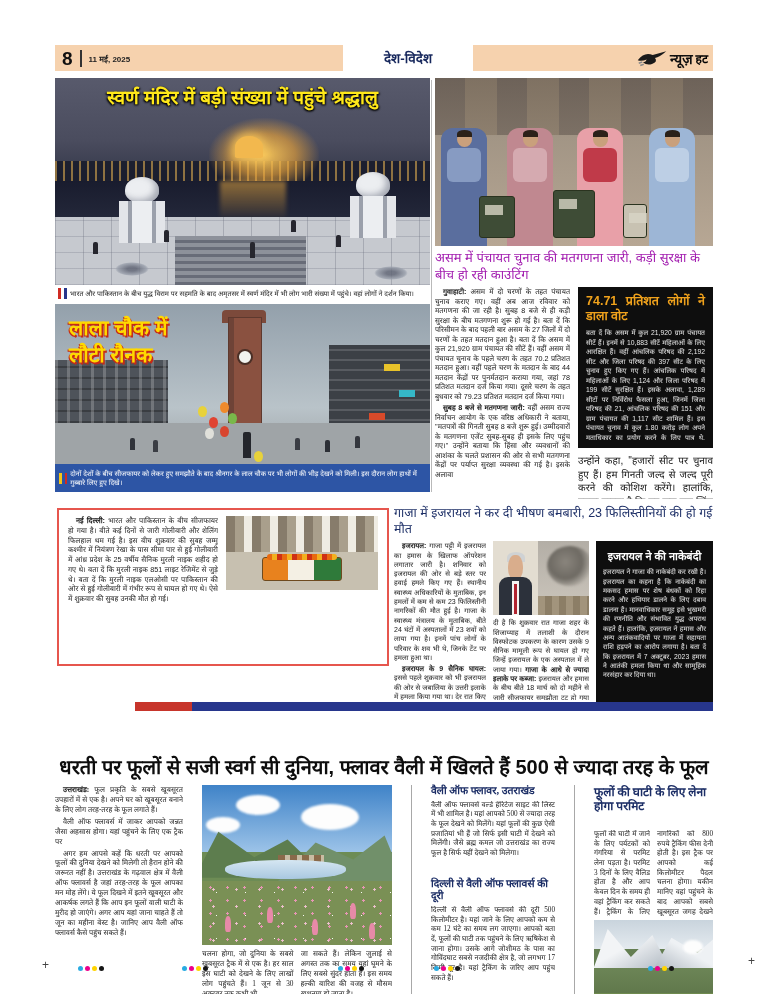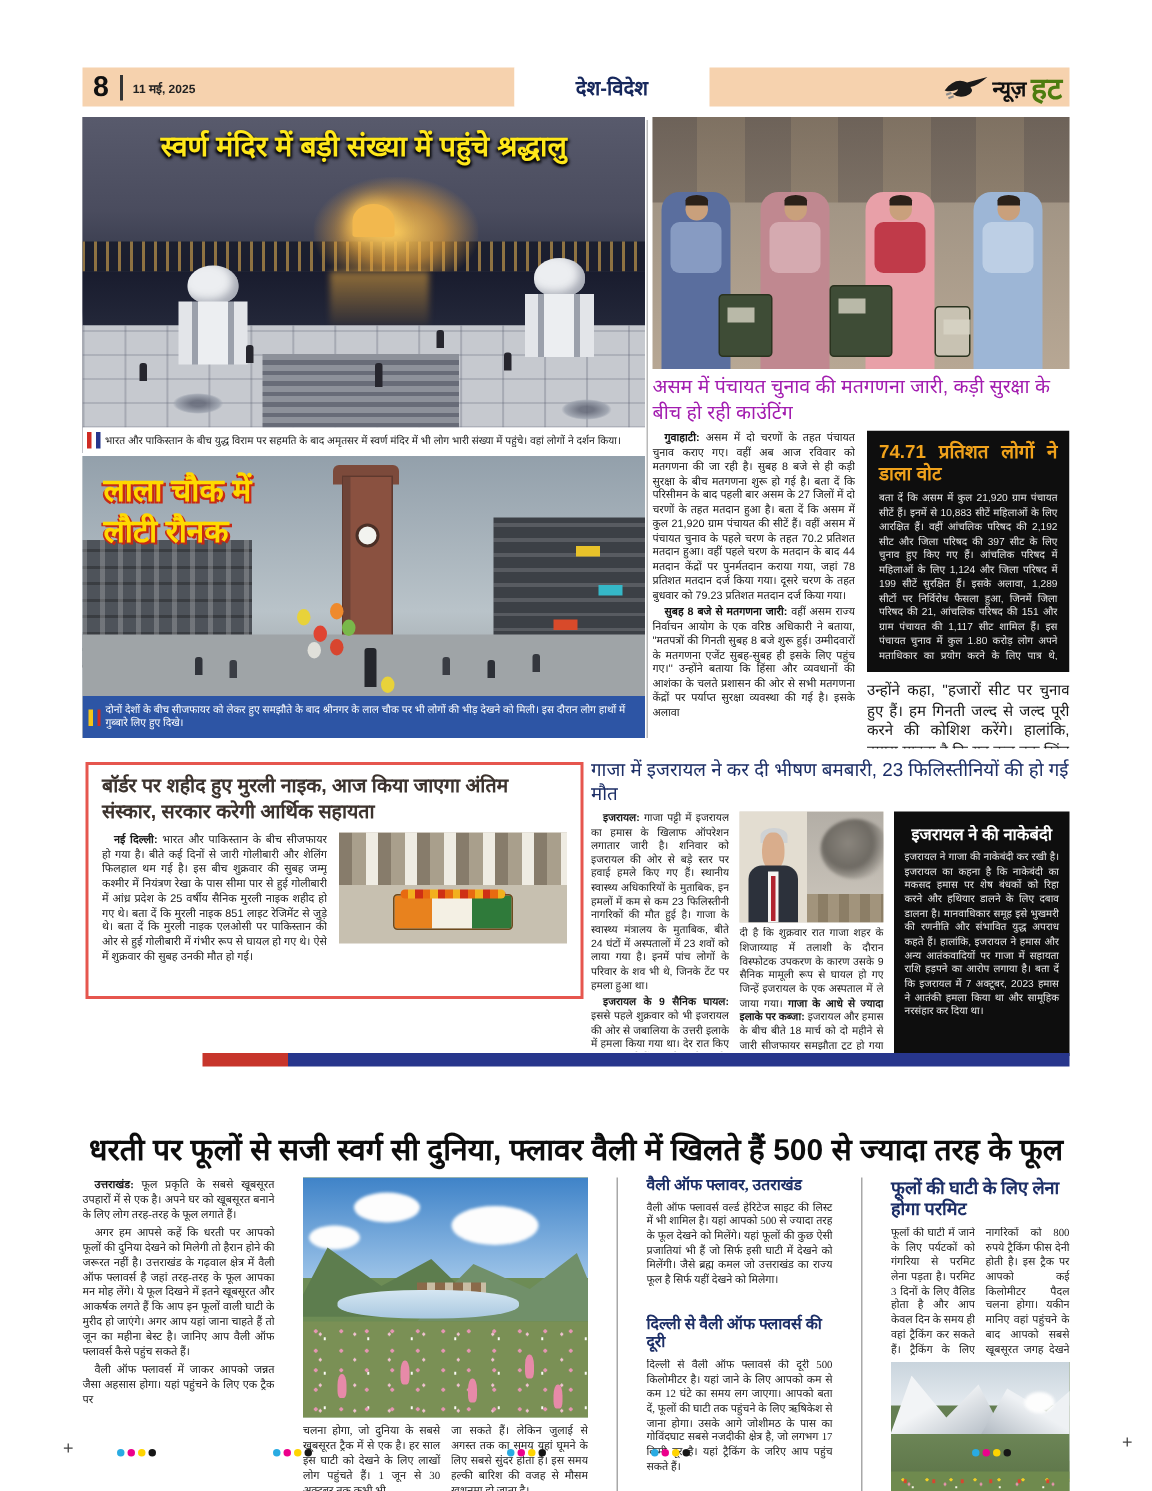--- a/index.html
+++ b/index.html
@@ -13,21 +13,21 @@
   .header { position:absolute; left:55px; top:45px; width:658px; height:26px; display:flex; }
   .h-left { width:288px; background:#f6d2ae; display:flex; align-items:center; padding:0 7px; }
   .page-num { font-size:19px; font-weight:bold; color:#101010; line-height:1; }
   .h-div { width:2px; height:17px; background:#333; margin:0 7px; }
   .h-date { font-size:8px; font-weight:bold; color:#222; }
   .h-mid { width:130px; background:#fff; display:flex; align-items:center; justify-content:center; }
   .section { font-size:13.5px; font-weight:bold; color:#16275c; }
   .h-right { flex:1; background:#f6d2ae; display:flex; align-items:center; justify-content:flex-end; padding-right:5px; gap:3px; }
   .bird { width:30px; height:20px; }
   .brand-black { font-size:14px; font-weight:bold; color:#101010; }
-  .brand-red { font-size:20px; font-weight:bold; color:#4d7c0f; }
+  .brand-red { font-size:12px; font-weight:bold; color:#000000; }
   
   .photo { position:relative; overflow:hidden; }
   
   .gt { position:absolute; left:55px; top:78px; width:375px; height:224px; background:#3c3f50; }
   .gt-sky { position:absolute; inset:0; background:linear-gradient(180deg,#585a6c 0%,#4a4c5e 28%,#3d4052 38%,#2c2f42 50%,#20233a 58%,#b7bac2 62%,#c9ccd1 78%,#d3d6db 100%); }
   .gt-skyline { position:absolute; left:0; right:0; top:37%; height:9%; background:#171a2a; opacity:.85;
     background-image:repeating-linear-gradient(90deg, rgba(248,190,80,.6) 0 2px, rgba(0,0,0,0) 2px 8px); }
   .gt-glow { position:absolute; left:41%; top:18%; width:110px; height:74px; background:radial-gradient(ellipse at center, rgba(250,200,90,.95) 0%, rgba(235,165,60,.65) 40%, rgba(40,36,24,0) 72%); }
   .gt-dome { position:absolute; left:48%; top:26%; width:28px; height:22px; background:#f2b84e; border-radius:50% 50% 8% 8%; box-shadow:0 0 10px 3px rgba(250,200,90,.8); }
   .gt-water { position:absolute; left:0; right:0; top:46%; height:16%; background:linear-gradient(#191c2e,#232739); }
@@ -139,21 +139,21 @@
   .spike { position:absolute; width:6px; height:16px; background:#e78aa8; border-radius:45% 45% 30% 30%; }
   .fl-under { display:flex; gap:7px; margin-top:4px; }
   .fl-u { flex:1; font-size:7.3px; line-height:1.36; text-align:justify; height:54px; overflow:hidden; }
   .vdiv { width:1px; background:#a8a8a8; }
   .fl-c3 { width:124px; }
   .fl-h3 { font-size:10.5px; font-weight:bold; color:#1c2e66; line-height:1.2; margin-bottom:3px; }
   .fl-b3 { font-size:7.2px; line-height:1.35; text-align:justify; margin-bottom:5px; }
   .fl-b3.clip1 { height:72px; overflow:hidden; }
   .fl-b3.clip2 { height:86px; overflow:hidden; }
   .fl-c4 { flex:1; }
-  .fl-h4 { font-size:12px; font-weight:bold; color:#1c2e66; line-height:1.2; margin-bottom:4px; }
+  .fl-h4 { font-size:12px; font-weight:bold; color:#1c2e66; line-height:1.2; margin-bottom:16px; }
   .fl-c4cols { display:flex; gap:7px; }
   .fl-c4col { flex:1; font-size:7.2px; line-height:1.35; text-align:justify; height:86px; overflow:hidden; }
   .fl-photo2 { position:relative; height:114px; margin-top:4px; overflow:hidden; background:#647e52; }
   .fp2-sky { position:absolute; top:0; left:0; right:0; height:26%; background:linear-gradient(#c9d4dd,#e4eaef); }
   .fp2-snow1 { position:absolute; top:4%; left:-5%; width:75%; height:52%; background:linear-gradient(150deg,#f2f4f6 40%,#b9c1c9 75%); clip-path:polygon(0 100%,22% 8%,48% 55%,72% 18%,100% 100%); }
   .fp2-snow2 { position:absolute; top:10%; right:-8%; width:66%; height:48%; background:linear-gradient(210deg,#eef1f4 40%,#aab3bc 80%); clip-path:polygon(0 100%,35% 12%,68% 40%,100% 0,100% 100%); }
   .fp2-slope { position:absolute; top:42%; left:0; right:0; height:28%; background:linear-gradient(#6c8556,#5d7549); }
   .fp2-field { position:absolute; bottom:0; left:0; right:0; height:36%; background:#6f8a4e;
     background-image:radial-gradient(circle 2.2px,#d8452f 55%,transparent 60%),radial-gradient(circle 2px,#f2cf23 55%,transparent 60%),radial-gradient(circle 1.8px,#e794ae 55%,transparent 60%),radial-gradient(circle 1.6px,#f6f2e6 55%,transparent 60%);
     background-size:19px 13px,16px 11px,24px 17px,29px 21px; }
@@ -293,21 +293,20 @@
         <div class="vote-box">
           <div class="vote-title">74.71 प्रतिशत लोगों ने डाला वोट</div>
           <div class="vote-body">बता दें कि असम में कुल 21,920 ग्राम पंचायत सीटें हैं। इनमें से 10,883 सीटें महिलाओं के लिए आरक्षित हैं। वहीं आंचलिक परिषद की 2,192 सीट और जिला परिषद की 397 सीट के लिए चुनाव हुए किए गए हैं। आंचलिक परिषद में महिलाओं के लिए 1,124 और जिला परिषद में 199 सीटें सुरक्षित हैं। इसके अलावा, 1,289 सीटों पर निर्विरोध फैसला हुआ, जिनमें जिला परिषद की 21, आंचलिक परिषद की 151 और ग्राम पंचायत की 1,117 सीट शामिल हैं। इस पंचायत चुनाव में कुल 1.80 करोड़ लोग अपने मताधिकार का प्रयोग करने के लिए पात्र थे, जबकि 74.71 प्रतिशत ने अपने मताधिकार का इस्तेमाल किया।</div>
         </div>
         <div class="as-quote">उन्होंने कहा, ''हजारों सीट पर चुनाव हुए हैं। हम गिनती जल्द से जल्द पूरी करने की कोशिश करेंगे। हालांकि, हमारा मानना है कि यह कल तक खिंच सकती है।''</div>
       </div>
     </div>
   </div>
 
   <div class="murli">
-    <div class="mu-head">बॉर्डर पर शहीद हुए मुरली नाइक, आज किया जाएगा अंतिम संस्कार, सरकार करेगी आर्थिक सहायता</div>
     <div class="mu-row">
       <div class="mu-text">
         <p><b class="inhead">नई दिल्ली:</b> <span>भारत और पाकिस्तान के बीच सीजफायर हो गया है। बीते कई दिनों से जारी गोलीबारी और शेलिंग फिलहाल थम गई है। इस बीच शुक्रवार की सुबह जम्मू कश्मीर में नियंत्रण रेखा के पास सीमा पार से हुई गोलीबारी में आंध्र प्रदेश के 25 वर्षीय सैनिक मुरली नाइक शहीद हो गए थे। बता दें कि मुरली नाइक 851 लाइट रेजिमेंट से जुड़े थे। बता दें कि मुरली नाइक एलओसी पर पाकिस्तान की ओर से हुई गोलीबारी में गंभीर रूप से घायल हो गए थे। ऐसे में शुक्रवार की सुबह उनकी मौत हो गई।</span></p>
       </div>
       <div class="mu-right">
         <div class="mu-photo">
           <div class="mu-crowd"></div>
           <div class="coffin"></div>
         </div>
       </div>
@@ -351,22 +350,22 @@
   <div class="sep">
     <div class="sep-red"></div>
     <div class="sep-blue"></div>
   </div>
 
   <div class="flowers">
     <div class="fl-head">धरती पर फूलों से सजी स्वर्ग सी दुनिया, फ्लावर वैली में खिलते हैं 500 से ज्यादा तरह के फूल</div>
     <div class="fl-row">
       <div class="fl-c1">
         <p><b class="inhead">उत्तराखंड:</b> <span>फूल प्रकृति के सबसे खूबसूरत उपहारों में से एक है। अपने घर को खूबसूरत बनाने के लिए लोग तरह-तरह के फूल लगाते हैं।</span></p>
+        <p>वैली ऑफ फ्लावर्स में जाकर आपको जन्नत जैसा अहसास होगा। यहां पहुंचने के लिए एक ट्रैक पर</p>
         <p>अगर हम आपसे कहें कि धरती पर आपको फूलों की दुनिया देखने को मिलेगी तो हैरान होने की जरूरत नहीं है। उत्तराखंड के गढ़वाल क्षेत्र में वैली ऑफ फ्लावर्स है जहां तरह-तरह के फूल आपका मन मोह लेंगे। ये फूल दिखने में इतने खूबसूरत और आकर्षक लगते हैं कि आप इन फूलों वाली घाटी के मुरीद हो जाएंगे। अगर आप यहां जाना चाहते हैं तो जून का महीना बेस्ट है। जानिए आप वैली ऑफ फ्लावर्स कैसे पहुंच सकते हैं।</p>
-        <p>वैली ऑफ फ्लावर्स में जाकर आपको जन्नत जैसा अहसास होगा। यहां पहुंचने के लिए एक ट्रैक पर</p>
       </div>
       <div class="fl-c2">
         <div class="fl-photo1">
           <div class="fp1-sky"></div>
           <div class="cloud" style="left:18%; top:6%; width:44px; height:20px;"></div>
           <div class="cloud" style="left:52%; top:12%; width:58px; height:26px;"></div>
           <div class="cloud" style="left:2%; top:20%; width:34px; height:16px;"></div>
           <div class="fp1-mtn1"></div>
           <div class="fp1-mtn2"></div>
           <div class="fp1-huts"></div>

